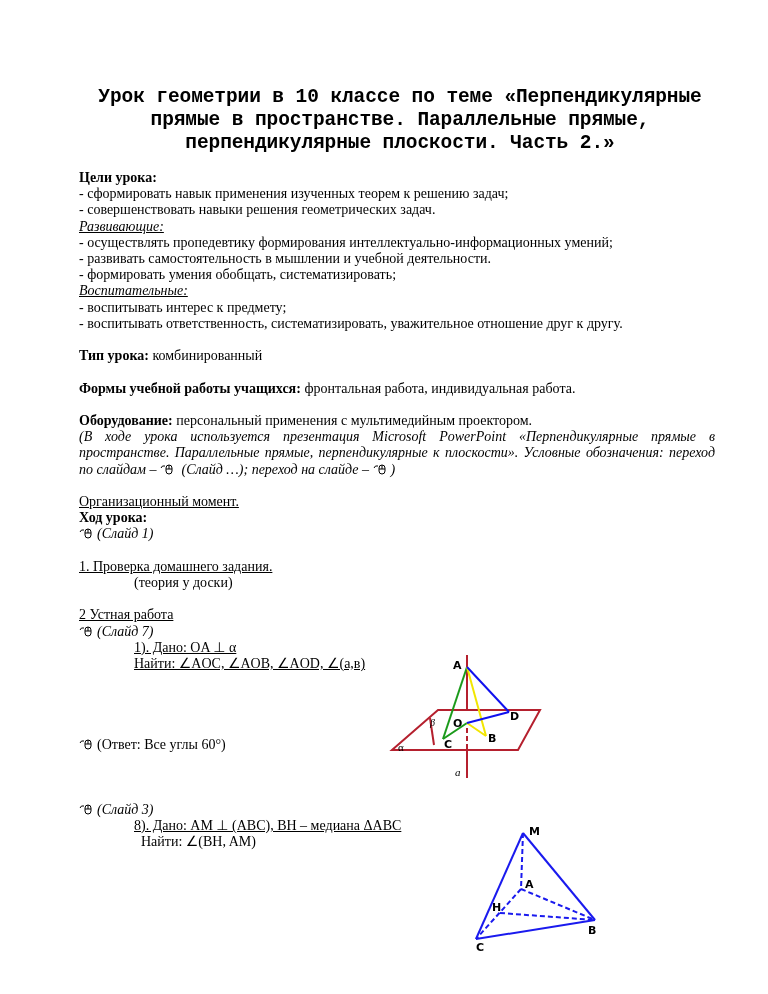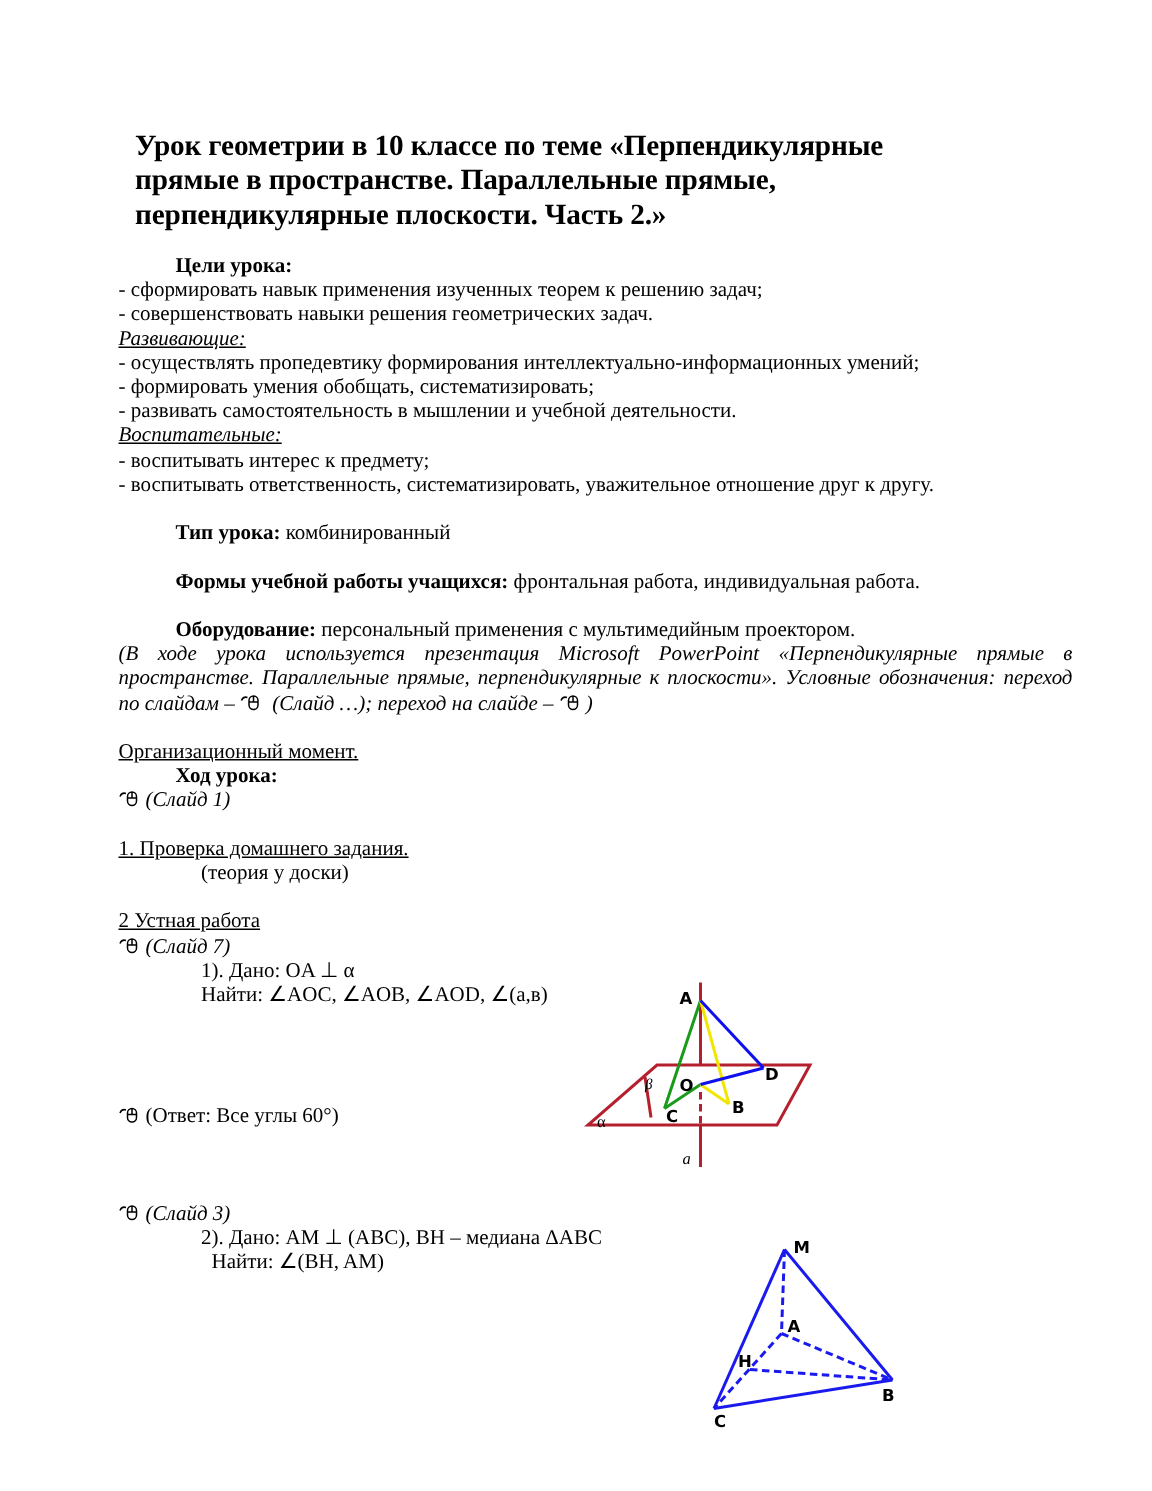--- a/index.html
+++ b/index.html
@@ -1,52 +1,52 @@
 <!DOCTYPE html>
 <html><head>
 <meta charset="utf-8">
 <style>
   html, body { margin:0; padding:0; background:#ffffff; }
   body { width:768px; height:994px; position:relative; overflow:hidden; color:#000; }
   .title {
     position:absolute; left:90px; top:86px; width:620px;
-    font-family:Liberation Serif, serif; font-weight:bold;
-    font-size:19.5px; line-height:23px; text-align:left; letter-spacing:-0.1px;
+    font-family:Liberation Mono, monospace; font-weight:bold;
+    font-size:19.5px; line-height:23px; text-align:center; letter-spacing:-0.1px;
   }
   .doc { position:absolute; left:79px; top:170px; width:636px;
     font-family:"Liberation Serif", serif; font-size:14px; line-height:16.2px; }
   .line { white-space:nowrap; min-height:16.2px; }
-  .b { font-weight:bold;margin-left:38px; }
+  .b { font-weight:bold; }
   .u { text-decoration:underline; }
   .i { font-style:italic; }
   .gap { height:16.2px; }
   .justify { white-space:normal; text-align:justify; text-align-last:left; }
-  .ind1 { padding-left:55px; }
+  .ind1 { padding-left:55px;text-decoration:underline; }
   .ind2 { padding-left:62px; }
   .mouse { display:inline-block; width:14px; height:11px; vertical-align:-1px; margin-right:4px; }
   .diagram { position:absolute; }
   .lbl { font-family:"DejaVu Sans", sans-serif; font-weight:bold; font-size:11px; }
 </style>
 </head>
 <body>
 
 <div class="title">
   <div>Урок геометрии в 10 классе по теме «Перпендикулярные</div>
   <div>прямые в пространстве. Параллельные прямые,</div>
   <div>перпендикулярные плоскости. Часть 2.»</div>
 </div>
 
 <div class="doc">
   <div class="line b">Цели урока:</div>
   <div class="line">- сформировать навык применения изученных теорем к решению задач;</div>
   <div class="line">- совершенствовать навыки решения геометрических задач.</div>
   <div class="line i u">Развивающие:</div>
   <div class="line">- осуществлять пропедевтику формирования интеллектуально-информационных умений;</div>
+  <div class="line">- развивать самостоятельность в мышлении и учебной деятельности.</div>
   <div class="line">- формировать умения обобщать, систематизировать;</div>
-  <div class="line">- развивать самостоятельность в мышлении и учебной деятельности.</div>
   <div class="line i u">Воспитательные:</div>
   <div class="line">- воспитывать интерес к предмету;</div>
   <div class="line">- воспитывать ответственность, систематизировать, уважительное отношение друг к другу.</div>
   <div class="gap"></div>
   <div class="line"><span class="b">Тип урока:</span><span> комбинированный</span></div>
   <div class="gap"></div>
   <div class="line"><span class="b">Формы учебной работы учащихся:</span><span> фронтальная работа, индивидуальная работа.</span></div>
   <div class="gap"></div>
   <div class="line"><span class="b">Оборудование:</span><span> персональный применения с мультимедийным проектором.</span></div>
   <div class="line i justify"><span>(В ходе урока используется презентация Microsoft PowerPoint «Перпендикулярные прямые в пространстве. Параллельные прямые, перпендикулярные к плоскости». Условные обозначения: переход по слайдам – </span><svg class="mouse" viewBox="0 0 14 11">
@@ -94,21 +94,21 @@
       </svg><span>(Ответ: Все углы 60°)</span></div>
   <div class="gap"></div>
     <div class="gap"></div>
     <div class="gap"></div>
   <div class="line"><svg class="mouse" viewBox="0 0 14 11">
         <path d="M1 4 Q2 1 5 2" fill="none" stroke="#000" stroke-width="1"></path>
         <rect x="6" y="1" width="6" height="9" rx="3" fill="none" stroke="#000" stroke-width="1"></rect>
         <line x1="9" y1="1" x2="9" y2="5" stroke="#000" stroke-width="1"></line>
         <line x1="6" y1="5" x2="12" y2="5" stroke="#000" stroke-width="1"></line>
       </svg><span class="i">(Слайд 3)</span></div>
-  <div class="line ind1">2). Дано: AM ⊥ (ABC), BH – медиана ΔABC</div>
+  <div class="line ind1">8). Дано: AM ⊥ (ABC), BH – медиана ΔABC</div>
   <div class="line ind2">Найти: ∠(BH, AM)</div>
 </div>
 
 <svg class="diagram" style="left:380px;top:650px" width="170" height="140" viewBox="380 650 170 140">
   <line x1="467" y1="655" x2="467" y2="710" stroke="#b5202e" stroke-width="2"></line>
   <polygon points="438,710 540,710 518,750 392,750" fill="none" stroke="#b5202e" stroke-width="2"></polygon>
   <line x1="467" y1="728" x2="467" y2="750" stroke="#b5202e" stroke-width="2" stroke-dasharray="5,3"></line>
   <line x1="467" y1="750" x2="467" y2="778" stroke="#b5202e" stroke-width="2"></line>
   <line x1="430" y1="718" x2="434" y2="745" stroke="#b5202e" stroke-width="2"></line>
   <line x1="467" y1="667" x2="443" y2="739" stroke="#1a9a1a" stroke-width="2"></line>

